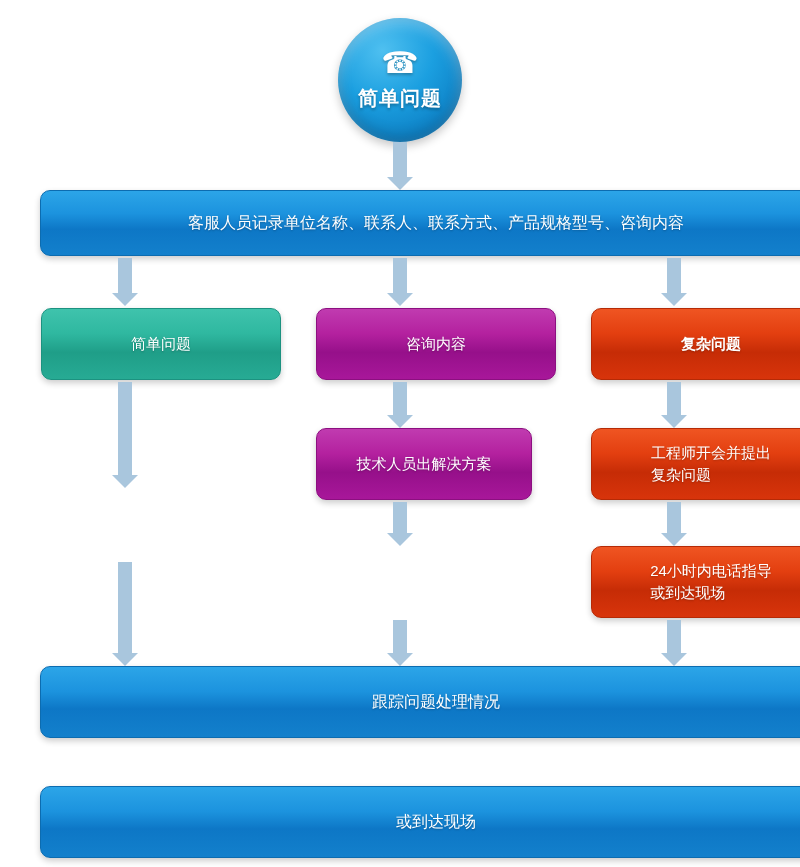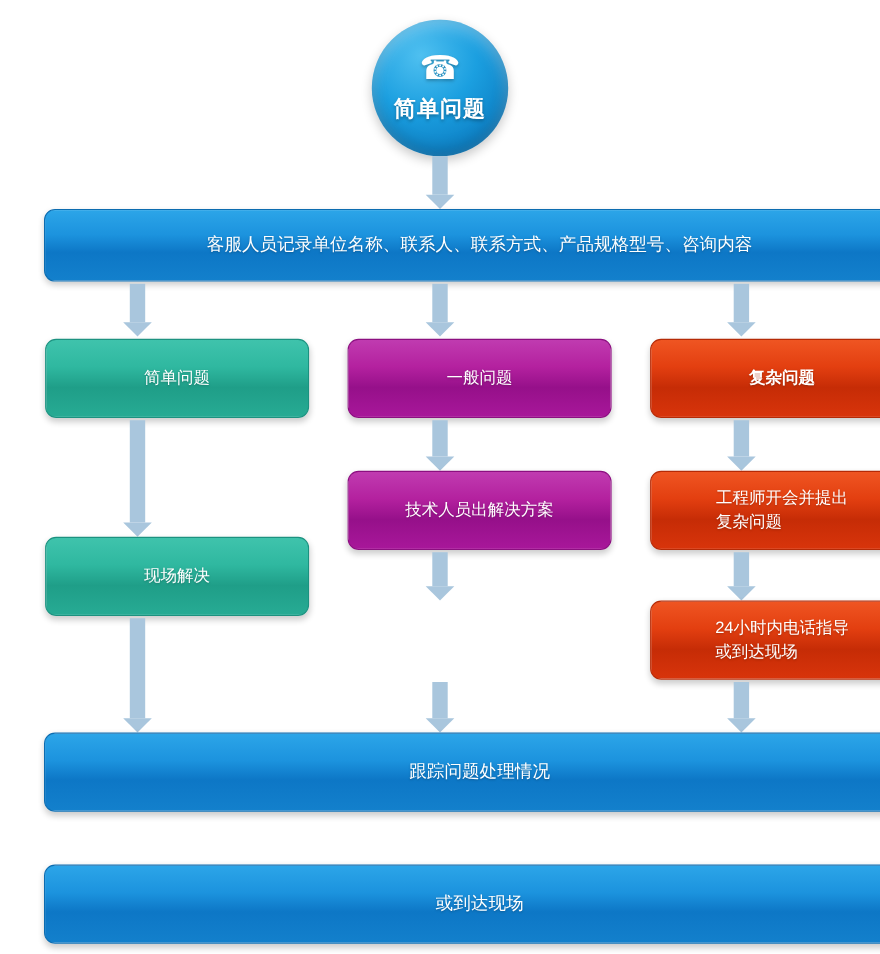--- a/index.html
+++ b/index.html
@@ -143,52 +143,49 @@
   </div>
   <div class="arrow" style="left:660px; top:258px; width:28px; height:48px;">
     <div class="shaft" style="height:35px;"></div>
     <div class="head" style="top:35px;"></div>
   </div>
 
   <div class="box teal" style="left:5px; top:308px; width:240px; height:72px;">
     <span class="txt">简单问题</span>
   </div>
   <div class="box purple" style="left:280px; top:308px; width:240px; height:72px;">
-    <span class="txt">一般问题</span>
+    <span class="txt">咨询内容</span>
   </div>
   <div class="box red" style="left:555px; top:308px; width:240px; height:72px;font-weight:bold;">
     <span class="txt">复杂问题</span>
   </div>
 
   <div class="arrow" style="left:111px; top:382px; width:28px; height:106px;">
     <div class="shaft" style="height:93px;"></div>
     <div class="head" style="top:93px;"></div>
   </div>
 
   <div class="arrow" style="left:386px; top:382px; width:28px; height:46px;">
     <div class="shaft" style="height:33px;"></div>
     <div class="head" style="top:33px;"></div>
   </div>
 
   <div class="arrow" style="left:660px; top:382px; width:28px; height:46px;">
     <div class="shaft" style="height:33px;"></div>
     <div class="head" style="top:33px;"></div>
   </div>
 
-  <div class="box purple" style="left:280px; top:428px; width:240px; height:72px;">
+  <div class="box purple" style="left:280px; top:428px; width:216px; height:72px;">
     <span class="txt">技术人员出解决方案</span>
   </div>
   <div class="box red" style="left:555px; top:428px; width:240px; height:72px;">
     <span class="txt">工程师开会并提出
 复杂问题</span>
   </div>
 
-  <div class="box teal" style="left:5px; top:488px; width:240px; height:72px;">
-    <span class="txt">现场解决</span>
-  </div>
 
   <div class="arrow" style="left:386px; top:502px; width:28px; height:44px;">
     <div class="shaft" style="height:31px;"></div>
     <div class="head" style="top:31px;"></div>
   </div>
 
   <div class="arrow" style="left:660px; top:502px; width:28px; height:44px;">
     <div class="shaft" style="height:31px;"></div>
     <div class="head" style="top:31px;"></div>
   </div>

